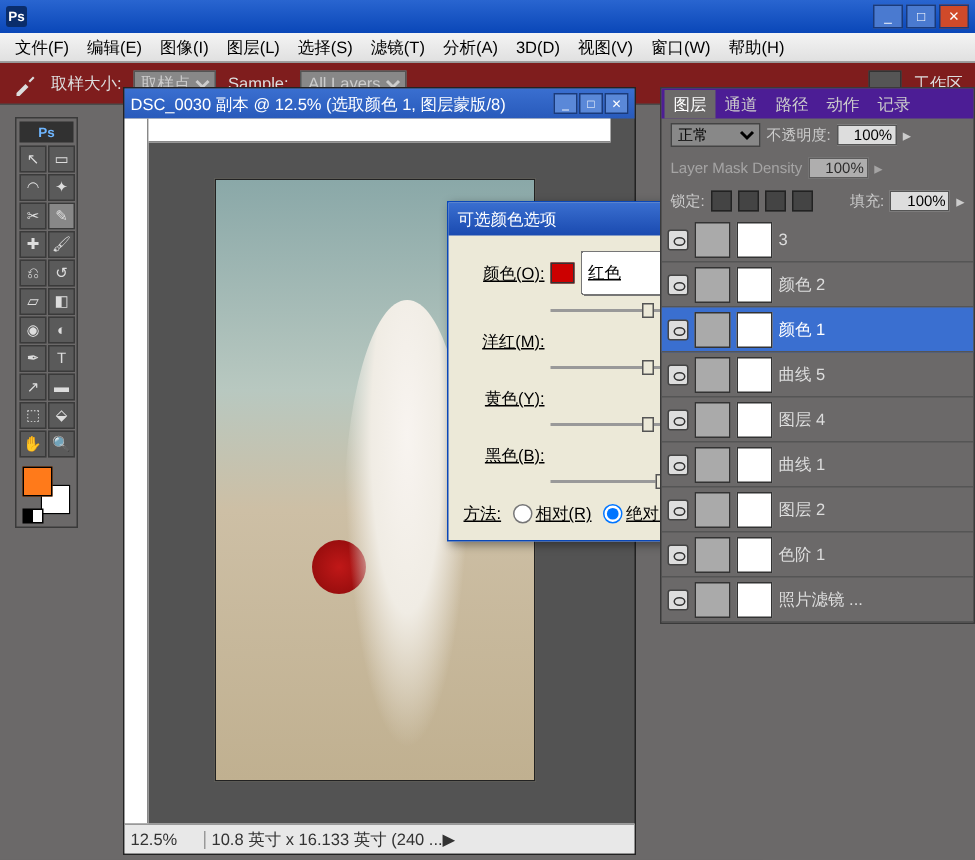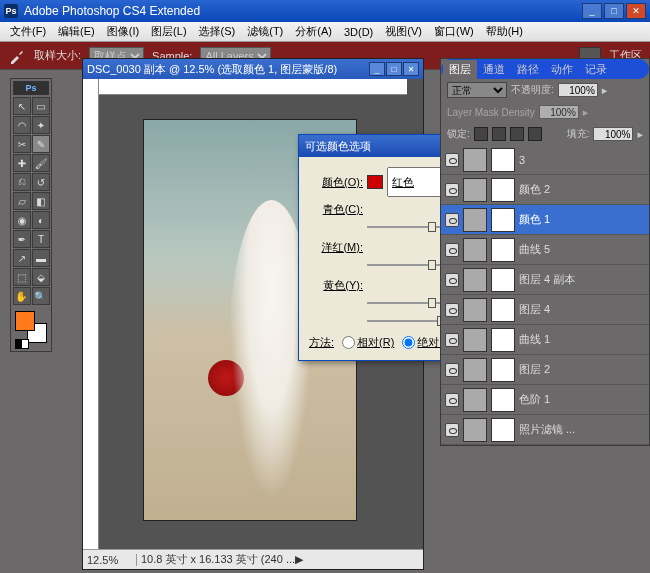--- a/index.html
+++ b/index.html
@@ -39,21 +39,21 @@
 .canvas{position:absolute;left:60px;top:60px;width:214px;height:402px;background:#d8d2c0;border:1px solid #222;overflow:hidden;}
 .photo{width:100%;height:100%;background:linear-gradient(180deg,#8aa8a8 0%,#b8c8c0 35%,#cdbfa5 55%,#c0b090 100%);position:relative;}
 .photo::after{content:"";position:absolute;left:40%;top:20%;width:40%;height:75%;background:radial-gradient(ellipse at 50% 30%,#f8f4f0 0%,#f0ece4 40%,transparent 70%);border-radius:50% 50% 30% 30%;}
 .bouquet{position:absolute;left:30%;top:60%;width:36px;height:36px;background:radial-gradient(#c01818,#8a0a0a);border-radius:50%;}
 .statusbar{position:absolute;left:0;bottom:0;right:0;height:20px;background:#e8e8e8;border-top:1px solid #999;display:flex;align-items:center;padding:0 4px;font-size:10px;color:#333;}
 .statusbar .zoom{width:50px;border-right:1px solid #999;padding-right:4px;}
 .statusbar .dims{padding-left:4px;}
 
 .panels{position:absolute;right:0;top:58px;width:210px;bottom:0;background:#6b6969;}
 .panel{border:1px solid #3a3a3a;margin-bottom:2px;}
-.ptabs{height:20px;background:#1d4ed8;display:flex;align-items:center;padding:0 2px;border-radius:10px;}
+.ptabs{height:20px;background:#4c1d95;display:flex;align-items:center;padding:0 2px;}
 .ptab{padding:2px 6px;color:#ccc;font-size:11px;}
 .ptab.active{background:#6b6969;color:#fff;}
 .prow{display:flex;align-items:center;padding:2px 6px;color:#ccc;gap:4px;height:22px;}
 .prow select{flex:0 0 60px;height:16px;font-size:10px;background:#888;border:1px solid #444;}
 .prow .lbl{font-size:10px;}
 .prow input[type=text]{width:40px;height:14px;font-size:10px;background:#ddd;border:1px solid #555;text-align:right;padding-right:2px;}
 .picon{width:14px;height:14px;background:#444;border:1px solid #222;display:inline-block;}
 .layerlist{max-height:420px;overflow:auto;}
 .layer{display:flex;align-items:center;height:30px;padding:2px 4px;border-bottom:1px solid #555;gap:4px;color:#ddd;}
 .layer.selected{background:#3a6fd0;color:#fff;}
@@ -81,21 +81,20 @@
 .slidertrack::before{content:"";position:absolute;left:0;right:0;top:5px;height:2px;background:#999;}
 .slidertrack .thumb{position:absolute;top:1px;width:8px;height:10px;background:#ece9d8;border:1px solid #555;transform:translateX(-50%);}
 .method{margin-top:8px;display:flex;gap:8px;font-size:11px;}
 .method label{display:flex;align-items:center;gap:2px;}
 </style>
 </head>
 <body>
 
 <div class="titlebar">
   <span class="logo">Ps</span>
-  <span class="titlebar-text">Adobe Photoshop CS4 Extended</span>
   <div class="winbtns">
     <span class="winbtn">_</span>
     <span class="winbtn">□</span>
     <span class="winbtn close">✕</span>
   </div>
 </div>
 
 <div class="menubar">
   <span>文件(F)</span>
   <span>编辑(E)</span>
@@ -184,26 +183,20 @@
     <span>可选颜色选项</span>
     <span class="dlgclose">✕</span>
   </div>
   <div class="dlgbody">
     <div class="sliders">
       <div class="srow">
         <span class="slabel">颜色(O):</span>
         <span class="colorchip"></span>
         <select><option>红色</option></select>
       </div>
-      <div class="srow">
-        <span class="slabel">青色(C):</span>
-        <span style="flex:1"></span>
-        <input type="text" value="0" style="">
-        <span class="pct">%</span>
-      </div>
       <div class="slidertrack">
           <div class="thumb" style="left:50%"></div>
         </div>
       <div class="srow">
         <span class="slabel">洋红(M):</span>
         <span style="flex:1"></span>
         <input type="text" value="0" style="">
         <span class="pct">%</span>
       </div>
       <div class="slidertrack">
@@ -211,20 +204,26 @@
         </div>
       <div class="srow">
         <span class="slabel">黄色(Y):</span>
         <span style="flex:1"></span>
         <input type="text" value="0" style="">
         <span class="pct">%</span>
       </div>
       <div class="slidertrack">
           <div class="thumb" style="left:50%"></div>
         </div>
+      <div class="srow">
+        <span class="slabel">黑色(B):</span>
+        <span style="flex:1"></span>
+        <input type="text" value="+13" style="">
+        <span class="pct">%</span>
+      </div>
       <div class="slidertrack">
           <div class="thumb" style="left:57%"></div>
         </div>
       <div class="method">
         <span>方法:</span>
         <label>
             <input type="radio" name="m" style=""> 
             <span>相对(R)</span>
           </label>
         <label>
@@ -298,26 +297,20 @@
         <div class="layer">
           <span class="eye"></span>
           <span class="thumb"></span>
           <span class="mask"></span>
           <span class="name">曲线 5</span>
         </div>
         <div class="layer">
           <span class="eye"></span>
           <span class="thumb"></span>
           <span class="mask"></span>
-          <span class="name">图层 4 副本</span>
-        </div>
-        <div class="layer">
-          <span class="eye"></span>
-          <span class="thumb"></span>
-          <span class="mask"></span>
           <span class="name">图层 4</span>
         </div>
         <div class="layer">
           <span class="eye"></span>
           <span class="thumb"></span>
           <span class="mask"></span>
           <span class="name">曲线 1</span>
         </div>
         <div class="layer">
           <span class="eye"></span>

